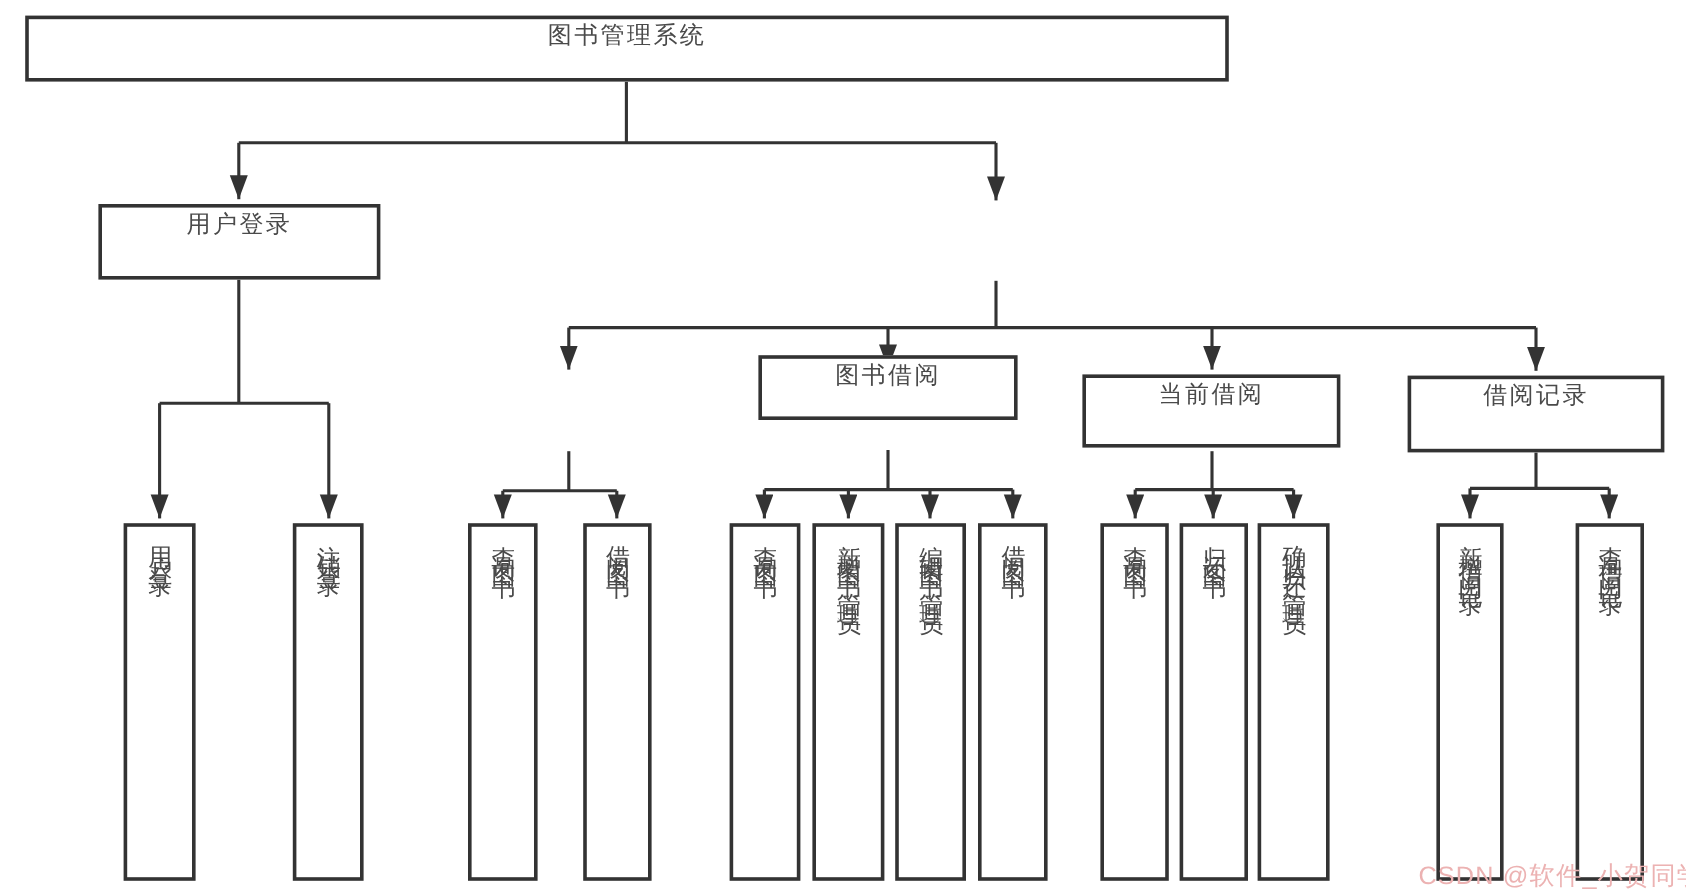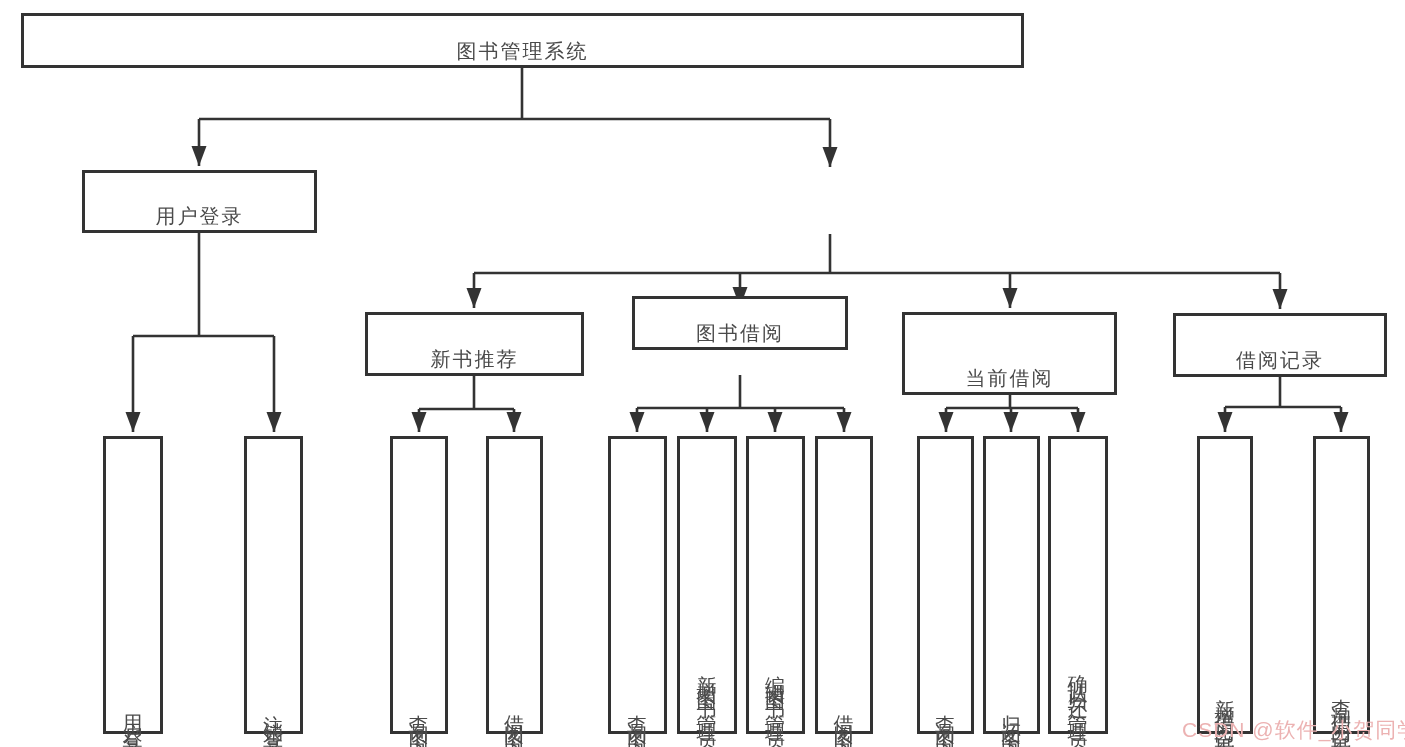--- a/index.html
+++ b/index.html
@@ -15,21 +15,21 @@
     position: absolute;
     left: 0; top: 0;
     width: 1405px; height: 747px;
   }
   .box {
     position: absolute;
     box-sizing: border-box;
     border: 3px solid #333333;
     background: #ffffff;
     display: flex;
-    align-items: flex-end;
+    align-items: flex-start;
     justify-content: center;
     color: #4a4a4a;
   }
   .hlabel {
     font-size: 20px;
     letter-spacing: 2px;
     white-space: nowrap;
   }
   .leaf { top: 436px; height: 298px; }
   .vlabel {
@@ -39,21 +39,21 @@
     letter-spacing: 8px;
     line-height: 1;
     white-space: nowrap;
     max-height: 292px;
   }
   .root-box  { left: 21px;  top: 13px;  width: 1003px; height: 55px; }
   .l2-a      { left: 82px;  top: 170px; width: 235px;  height: 63px; }
   .l2-b      { left: 712px; top: 171px; width: 235px;  height: 63px; }
   .l3-a      { left: 365px; top: 312px; width: 219px;  height: 64px; }
   .l3-b      { left: 632px; top: 296px; width: 216px;  height: 54px; }
-  .l3-c      { left: 902px; top: 312px; width: 215px;  height: 83px; }
+  .l3-c      { left: 902px; top: 312px; width: 215px;  height: 61px; }
   .l3-d      { left: 1173px;top: 313px; width: 214px;  height: 64px; }
   .lf1  { left: 103px;  width: 60px; }
   .lf2  { left: 244px;  width: 59px; }
   .lf3  { left: 390px;  width: 58px; }
   .lf4  { left: 486px;  width: 57px; }
   .lf5  { left: 608px;  width: 59px; }
   .lf6  { left: 677px;  width: 60px; }
   .lf7  { left: 746px;  width: 59px; }
   .lf8  { left: 815px;  width: 58px; }
   .lf9  { left: 917px;  width: 57px; }
@@ -127,23 +127,20 @@
   </svg>
 
   <div class="box root-box">
     <span class="hlabel">图书管理系统</span>
   </div>
 
   <div class="box l2-a">
     <span class="hlabel">用户登录</span>
   </div>
 
-  <div class="box l3-a">
-    <span class="hlabel">新书推荐</span>
-  </div>
   <div class="box l3-b">
     <span class="hlabel">图书借阅</span>
   </div>
   <div class="box l3-c">
     <span class="hlabel">当前借阅</span>
   </div>
   <div class="box l3-d">
     <span class="hlabel">借阅记录</span>
   </div>
 

